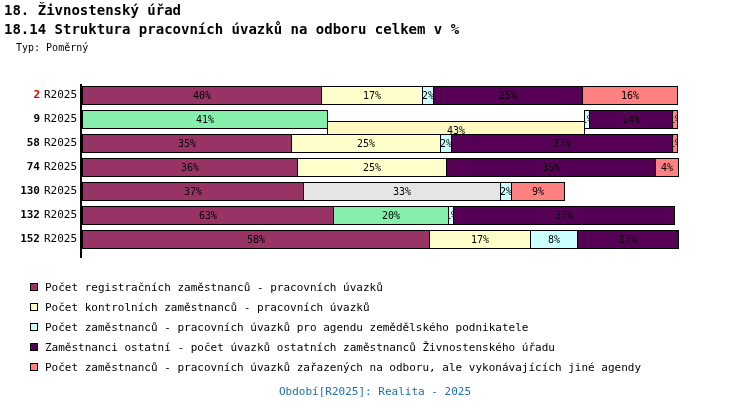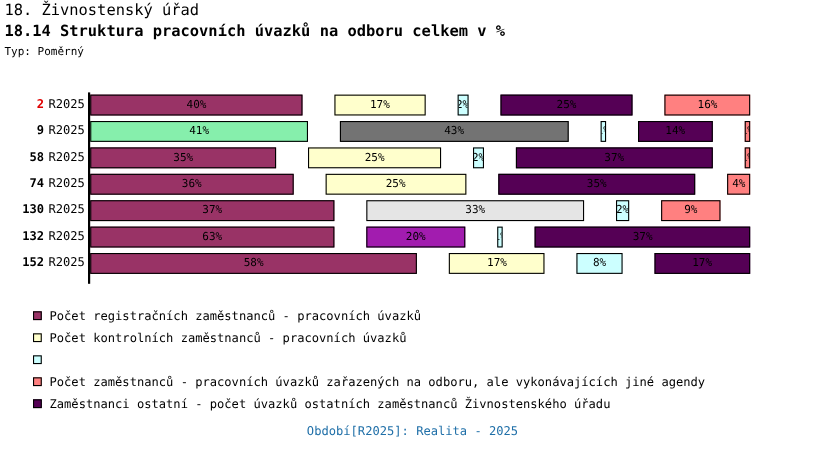--- a/index.html
+++ b/index.html
@@ -15,35 +15,35 @@
     overflow: hidden;
     position: relative;
   }
 
   
   .title1 {
     position: absolute;
     left: 4px;
     top: 2px;
     font-size: 14px;
-    font-weight: normal;
+    font-weight: bold;
     letter-spacing: 0px;
     white-space: nowrap;
   }
   .title2 {
     position: absolute;
     left: 4px;
     top: 21px;
     font-size: 14px;
     font-weight: bold;
     white-space: nowrap;
   }
   .typeline {
     position: absolute;
-    left: 4px;
+    left: 16px;
     top: 42px;
     font-size: 10px;
     white-space: nowrap;
   }
 
   
   .plot {
     position: absolute;
     left: 0px;
     top: 84px;
@@ -84,21 +84,20 @@
   }
   .bar {
     position: absolute;
     left: 82px;
     top: 2px;
     height: 19px;
     width: 600px;
     display: flex;
     flex-direction: row;
     box-sizing: border-box;
-    gap: 30px;
   }
   .seg {
     position: relative;
     height: 19px;
     box-sizing: border-box;
     border: 1px solid #000000;
     margin-left: -1px;
     display: flex;
     align-items: center;
     justify-content: center;
@@ -184,21 +183,21 @@
           </div>
         </div>
       </div>
       <div class="row" style="top: 24px;">
         <div class="row-id">9</div>
         <div class="row-period">R2025</div>
         <div class="bar">
           <div class="seg" style="background: #86efac; width: 246px;">
             <span class="seg-label">41%</span>
           </div>
-          <div class="seg" style="background: #737373; width: 258px;">
+          <div class="seg" style="background: #fef9c3; width: 258px; margin-top: 11px;">
             <span class="seg-label">43%</span>
           </div>
           <div class="seg" style="background: rgb(204, 255, 255); width: 6px;">
             <span class="seg-label">1%</span>
           </div>
           <div class="seg" style="background: rgb(85, 0, 85); width: 84px;">
             <span class="seg-label">14%</span>
           </div>
           <div class="seg" style="background: rgb(255, 128, 128); width: 6px;">
             <span class="seg-label">1%</span>
@@ -262,21 +261,21 @@
           </div>
         </div>
       </div>
       <div class="row" style="top: 120px;">
         <div class="row-id">132</div>
         <div class="row-period">R2025</div>
         <div class="bar">
           <div class="seg" style="background: rgb(153, 51, 102); width: 252px;">
             <span class="seg-label">63%</span>
           </div>
-          <div class="seg" style="background: #a21caf; width: 102px; text-align: center;">
+          <div class="seg" style="background: #86efac; width: 116px; text-align: center;">
             <span class="seg-label">20%</span>
           </div>
           <div class="seg" style="background: rgb(204, 255, 255); width: 6px;">
             <span class="seg-label">1%</span>
           </div>
           <div class="seg" style="background: rgb(85, 0, 85); width: 222px;">
             <span class="seg-label">37%</span>
           </div>
         </div>
       </div>
@@ -297,18 +296,18 @@
             <span class="seg-label">17%</span>
           </div>
         </div>
       </div>
     </div>
 </div>
 
 <div class="legend" id="legend-container">
     <div class="legend-item"><span class="legend-swatch" style="background: rgb(153, 51, 102);"></span><span class="legend-label">Počet registračních zaměstnanců - pracovních úvazků</span></div>
     <div class="legend-item"><span class="legend-swatch" style="background: rgb(255, 255, 204);"></span><span class="legend-label">Počet kontrolních zaměstnanců - pracovních úvazků</span></div>
-    <div class="legend-item"><span class="legend-swatch" style="background: rgb(204, 255, 255);"></span></div>
+    <div class="legend-item"><span class="legend-swatch" style="background: rgb(204, 255, 255);"></span><span class="legend-label">Počet zaměstnanců - pracovních úvazků pro agendu zemědělského podnikatele</span></div>
+    <div class="legend-item"><span class="legend-swatch" style="background: rgb(85, 0, 85);"></span><span class="legend-label">Zaměstnanci ostatní - počet úvazků ostatních zaměstnanců Živnostenského úřadu</span></div>
     <div class="legend-item"><span class="legend-swatch" style="background: rgb(255, 128, 128);"></span><span class="legend-label">Počet zaměstnanců - pracovních úvazků zařazených na odboru, ale vykonávajících jiné agendy</span></div>
-    <div class="legend-item"><span class="legend-swatch" style="background: rgb(85, 0, 85);"></span><span class="legend-label">Zaměstnanci ostatní - počet úvazků ostatních zaměstnanců Živnostenského úřadu</span></div>
   </div>
 
 <div class="footer">Období[R2025]: Realita - 2025</div>
 
 </body></html>

